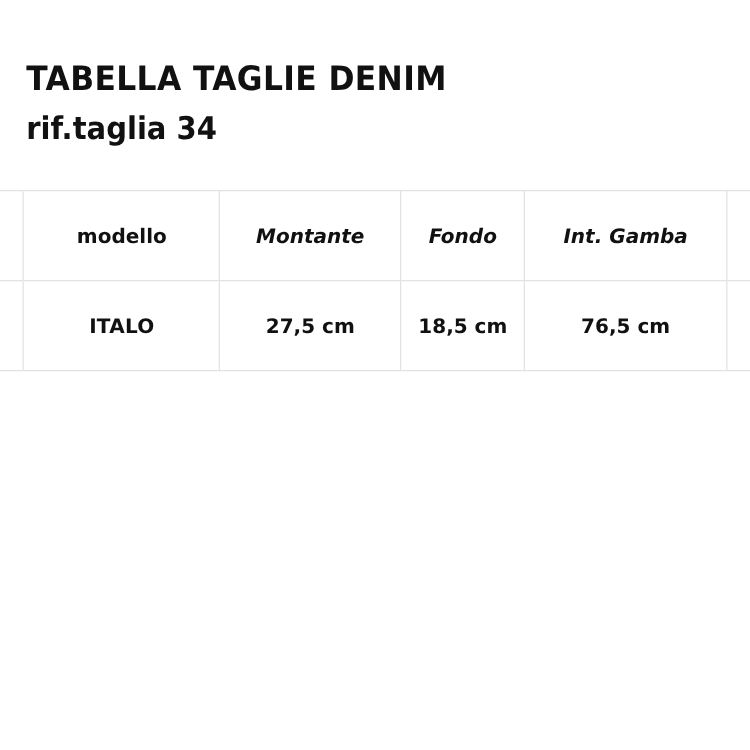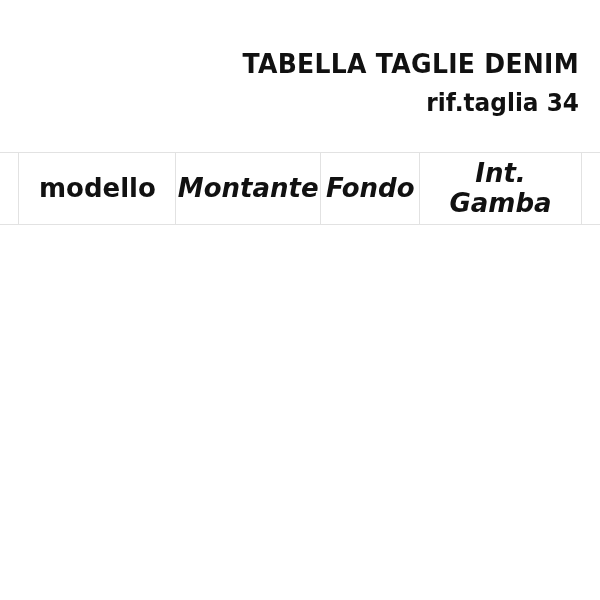--- a/index.html
+++ b/index.html
@@ -16,21 +16,21 @@
   .page {
     width: 600px;
     height: 600px;
     box-sizing: border-box;
     display: flex;
     flex-direction: column;
     align-items: center;
   }
   .title-block {
     width: 100%;
-    text-align: right;
+    text-align: left;
     margin-top: 48px;
   }
   .main-title {
     font-family: "DejaVu Sans", sans-serif;
     font-weight: bold;
     font-size: 27px;
     letter-spacing: 0.3px;
     color: #111111;
     line-height: 1.15;
     transform: scaleX(0.93);
@@ -56,21 +56,21 @@
   table.size-table td {
     border-top: 1px solid #e2e2e2;
     border-bottom: 1px solid #e2e2e2;
     border-left: 1px solid #e2e2e2;
     border-right: 1px solid #e2e2e2;
     text-align: center;
     vertical-align: middle;
     height: 71px;
     font-family: "DejaVu Sans", sans-serif;
     font-weight: bold;
-    font-size: 26px;
+    font-size: 16px;
     color: #111111;
     padding: 0;
   }
   table.size-table tr td:first-child,
   table.size-table tr td:last-child {
     border-left: none;
     border-right: none;
   }
   .col-edge { width: 18px; }
   .col-model { width: 152px; }
@@ -114,18 +114,26 @@
         <tr class="header-row">
           <td class="col-edge"></td>
           <td class="col-model header-model">modello</td>
           <td class="col-montante header-cell">Montante</td>
           <td class="col-fondo header-cell">Fondo</td>
           <td class="col-gamba header-cell">Int. Gamba</td>
           <td class="col-edge"></td>
         </tr>
 
 
+        <tr>
+          <td class="col-edge"></td>
+          <td class="col-model model-cell">ITALO</td>
+          <td class="col-montante value-cell">27,5 cm</td>
+          <td class="col-fondo value-cell">18,5 cm</td>
+          <td class="col-gamba value-cell">76,5 cm</td>
+          <td class="col-edge"></td>
+        </tr>
 
       </tbody>
     </table>
   </div>
 
 </div>
 
 </body></html>

